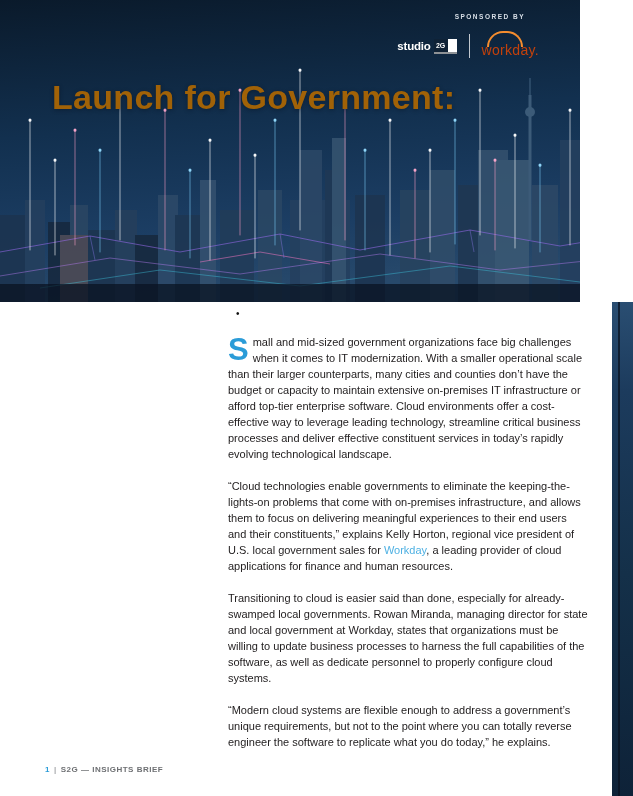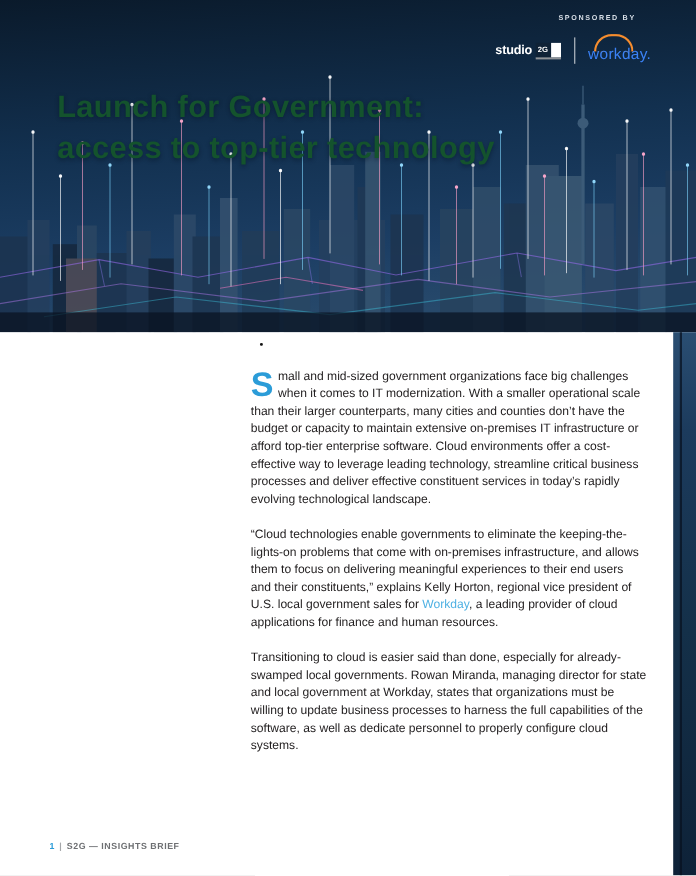--- a/index.html
+++ b/index.html
@@ -2,44 +2,44 @@
 <html><head>
 <meta charset="utf-8">
 <style>
   html,body{margin:0;padding:0;background:#e9e9e9;}
   .page{
     position:relative;width:633px;height:796px;background:#ffffff;
     overflow:hidden;font-family:"Liberation Sans",sans-serif;
     margin:0 auto;
   }
   
-  .hero{position:absolute;top:0;left:0;width:633px;height:302px;overflow:hidden;}
+  .hero{position:absolute;top:0;left:0;width:580px;height:302px;overflow:hidden;}
   .hero svg{display:block;}
   .hero-title{
-    position:absolute;left:52px;top:78px;color:#14532d;
-    font-weight:bold;font-size:28px;line-height:38px;letter-spacing:.3px;
+    position:absolute;left:52px;top:78px;color:#a16207;
+    font-weight:bold;font-size:34px;line-height:38px;letter-spacing:.3px;
     text-shadow:0 1px 4px rgba(5,15,30,.45);
   }
   
   .sponsor{position:absolute;top:13px;right:41px;display:flex;flex-direction:column;align-items:flex-end;}
   .sponsor-label{
     font-size:6.5px;letter-spacing:1.5px;color:#d8dfe7;margin:0 14px 13px 0;font-weight:bold;
   }
   .sponsor-row{display:flex;align-items:center;gap:12px;}
   .studio-logo{display:flex;align-items:center;}
   .studio-text{color:#fff;font-weight:bold;font-size:11.5px;letter-spacing:-.2px;}
   .studio-badge{display:inline-flex;margin-left:3px;border-bottom:2px solid #8e9296;}
   .studio-badge-dark{width:14px;height:13px;background:#0f2236;color:#fff;font-size:7px;font-weight:bold;
     display:flex;align-items:center;justify-content:center;}
   .studio-badge-light{width:9px;height:13px;background:#ffffff;}
   .logo-divider{width:1px;height:24px;background:rgba(255,255,255,.75);}
   .workday-logo{position:relative;padding-top:8px;}
   .workday-arc{position:absolute;top:-2px;left:5px;width:36px;height:16px;
     border:2.5px solid #F68D2E;border-bottom:none;border-radius:20px 20px 0 0;box-sizing:border-box;}
-  .workday-text{color:#3b82f6;font-size:14px;letter-spacing:.3px;margin-top:26px;}
+  .workday-text{color:#c2410c;font-size:14px;letter-spacing:.3px;margin-top:26px;}
   
   .right-strip{
     position:absolute;top:302px;right:0;width:21px;height:494px;
     background:linear-gradient(180deg,#2a4e72 0%,#1c3b5d 18%,#143049 55%,#0e2238 100%);
   }
   .right-strip::before{
     content:"";position:absolute;left:6px;top:0;width:2px;height:100%;
     background:rgba(8,18,32,.75);
   }
   
@@ -142,38 +142,38 @@
         <div class="logo-divider"></div>
         <div class="workday-logo">
           <span class="workday-arc"></span>
           <span class="workday-text">workday.</span>
         </div>
       </div>
     </div>
 
     <div class="hero-title">
       <div>Launch for Government:</div>
-      <div>access to top-tier technology</div>
     </div>
   </div>
 
   <div class="right-strip"></div>
 
   <div class="article">
     <div class="bullet">•</div>
 
     <p>
       <span class="dropcap">S</span><span>mall and mid-sized government organizations face big challenges when it comes to IT modernization. With a smaller operational scale than their larger counterparts, many cities and counties don’t have the budget or capacity to maintain extensive on-premises IT infrastructure or afford top-tier enterprise software. Cloud environments offer a cost-effective way to leverage leading technology, streamline critical business processes and deliver effective constituent services in today’s rapidly evolving technological landscape.</span>
     </p>
 
     <p>
       <span>“Cloud technologies enable governments to eliminate the keeping-the-lights-on problems that come with on-premises infrastructure, and allows them to focus on delivering meaningful experiences to their end users and their constituents,” explains Kelly Horton, regional vice president of U.S. local government sales for </span><a class="link">Workday</a><span>, a leading provider of cloud applications for finance and human resources.</span>
     </p>
 
     <p>Transitioning to cloud is easier said than done, especially for already-swamped local governments. Rowan Miranda, managing director for state and local government at Workday, states that organizations must be willing to update business processes to harness the full capabilities of the software, as well as dedicate personnel to properly configure cloud systems.</p>
 
+    <p>“Modern cloud systems are flexible enough to address a government’s unique requirements, but not to the point where you can totally reverse engineer the software to replicate what you do today,” he explains.</p>
   </div>
 
   <div class="footer">
     <span class="pagenum">1</span><span class="sep">|</span><span>S2G — INSIGHTS BRIEF</span>
   </div>
 
 </div>
 
 </body></html>

